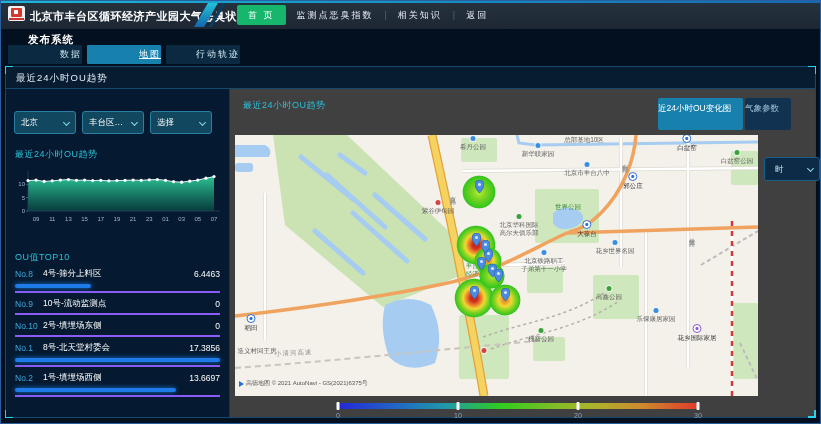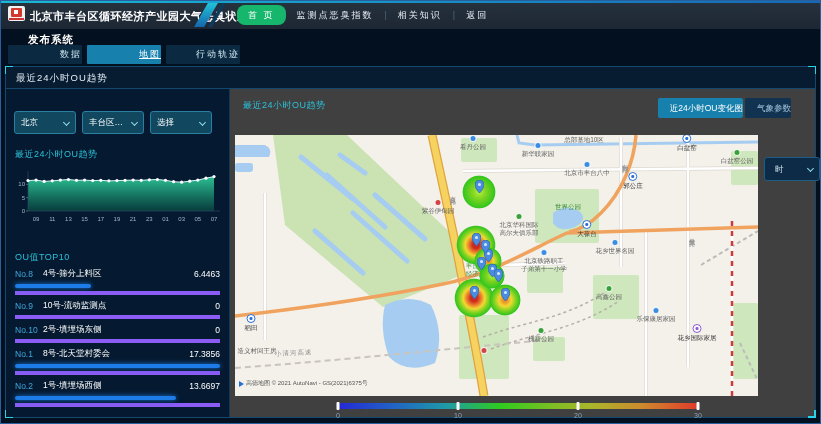--- a/index.html
+++ b/index.html
@@ -12,21 +12,21 @@
   .logo{position:absolute;left:7px;top:5px;width:17px;height:15px;background:#f1f1f1;border-radius:2px;}
   .logo .inner{position:absolute;left:3px;top:2px;width:11px;height:9px;background:#d23a30;border-radius:1px;}
   .logo .notch{position:absolute;left:6px;top:4px;width:4px;height:4px;background:#fff;}
   .logo .cap{position:absolute;left:1px;top:12px;right:1px;height:2px;background:#c33;}
   .title{position:absolute;left:29px;top:8px;font-size:11px;font-weight:bold;color:#fff;letter-spacing:.5px;}
   .slash{position:absolute;left:200px;top:2px;width:10px;height:24px;transform:skewX(-30deg);
          background:linear-gradient(#21c2da,#1566ab);}
   .slash2{position:absolute;left:214px;top:2px;width:4px;height:24px;transform:skewX(-30deg);background:#0d3b5e;}
   .nav{position:absolute;left:236px;top:4px;height:20px;display:flex;align-items:center;}
   .nav-item{color:#e6edf5;font-size:9px;height:20px;line-height:20px;padding:0 11px;letter-spacing:2px;white-space:nowrap;cursor:pointer;}
-  .nav-item.active{background:#16b76c;border-radius:8px;color:#fff;}
+  .nav-item.active{background:#16b76c;border-radius:2px;color:#fff;}
   .nav-sep{color:#51647c;font-size:9px;}
   
   .pub-label{position:absolute;left:27px;top:32px;font-size:10.5px;font-weight:bold;color:#fff;letter-spacing:1px;}
   .tabs{position:absolute;left:7px;top:44px;display:flex;gap:5px;}
   .tab{width:74px;height:19px;line-height:19px;text-align:right;font-size:9px;color:#cfe7f2;
        background:#0b2a41;border-radius:1px;letter-spacing:2px;cursor:pointer;}
   .tab.active{background:#1780ad;color:#fff;text-decoration:underline;}
   
   .main{position:absolute;left:4px;top:65px;right:4px;bottom:5px;border:1px solid #15486e;background:#404040;}
   .corner{position:absolute;width:8px;height:8px;border:0 solid #2ad4e8;}
@@ -42,30 +42,30 @@
   .dd{position:relative;width:62px;height:23px;background:#11475f;border:1px solid #2b7fa3;border-radius:3px;
       color:#fff;font-size:8.5px;line-height:21px;padding:0 15px 0 6px;white-space:nowrap;overflow:hidden;
       text-overflow:ellipsis;cursor:pointer;}
   .chev{position:absolute;right:6px;top:8px;width:5px;height:5px;border-right:1px solid #8fdceb;
         border-bottom:1px solid #8fdceb;transform:rotate(45deg);}
   .cyan-label{color:#2bc0d8;font-size:9px;letter-spacing:.5px;}
   .trend-label{position:absolute;left:9px;top:59px;}
   .chart{position:absolute;left:4px;top:76px;width:216px;height:62px;}
   .ou-title{position:absolute;left:9px;top:162px;}
   .ou-list{position:absolute;left:9px;right:9px;top:174px;}
-  .row{padding:5px 0 3px;border-bottom:4px solid #8b5cf6;cursor:default;}
+  .row{padding:5px 0 3px;border-bottom:2px solid #8b5cf6;cursor:default;}
   .row-line{display:flex;align-items:center;font-size:8.5px;color:#fff;}
   .rank{color:#3fa9e0;width:28px;flex:none;}
   .rname{flex:1;white-space:nowrap;overflow:hidden;}
   .rval{text-align:center;flex:none;}
   .bar{height:4px;background:#1e7ce8;border-radius:2px;margin-top:4px;box-shadow:0 0 5px rgba(30,124,232,.9);}
   
   .right-col{position:absolute;left:225px;top:22px;right:0;bottom:0;}
   .map-label{position:absolute;left:12px;top:10px;}
-  .btn{position:absolute;top:9px;height:20px;line-height:20px;text-align:right;font-size:8.5px;border-radius:2px;cursor:pointer;}
+  .btn{position:absolute;top:9px;height:32px;line-height:20px;text-align:left;font-size:8.5px;border-radius:2px;cursor:pointer;}
   .btn-primary{right:72px;width:85px;background:#1780ad;color:#fff;}
   .btn-secondary{right:24px;width:46px;background:#123252;color:#9fc0d8;}
   .map{position:absolute;left:4px;top:46px;width:523px;height:261px;background:#f4f1ea;overflow:hidden;cursor:grab;}
   .map svg.base{position:absolute;left:0;top:0;}
   .m-lab{position:absolute;font-size:6.5px;line-height:1.2;color:#606060;white-space:nowrap;text-align:center;
          transform:translateX(-50%);z-index:2;}
   .m-lab div{display:block;}
   .m-lab.park{color:#3f8f3f;}
   .poi-ic{position:absolute;width:7px;height:7px;border-radius:50%;transform:translateX(-50%);z-index:2;
           border:1px solid rgba(255,255,255,.9);}

